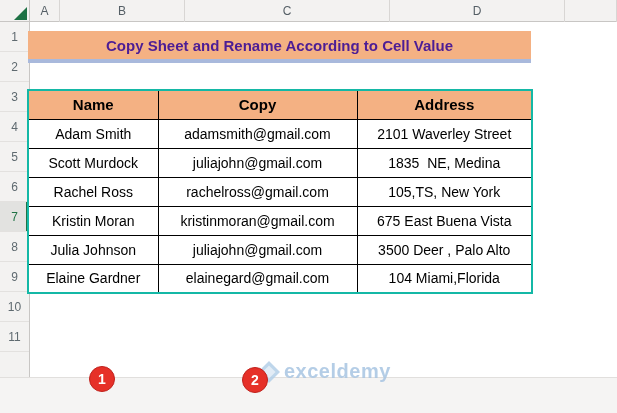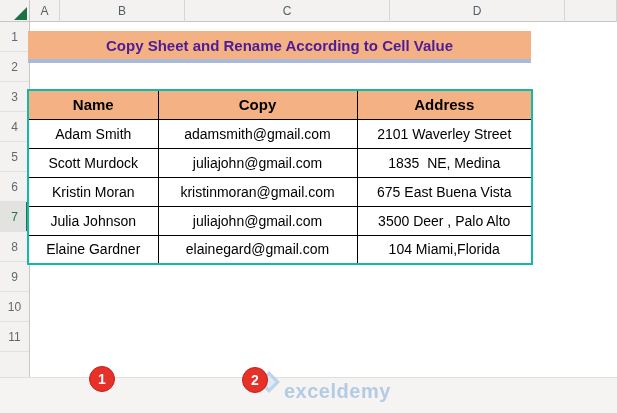--- a/index.html
+++ b/index.html
@@ -49,21 +49,21 @@
     table-layout:fixed;border:2px solid #14b8a6;}
   #data-table th,#data-table td{border:1px solid #000;height:29px;text-align:center;
     vertical-align:middle;white-space:pre;overflow:hidden;}
   #data-table th{background:var(--orange);font-weight:bold;font-size:15px;color:#000;}
   #data-table td{font-size:14px;color:#000;background:#fff;}
   .w-name{width:130px;} .w-email{width:199px;} .w-addr{width:175px;}
 
   
   #watermark{position:absolute;left:258px;top:360px;display:flex;align-items:center;
     gap:4px;z-index:2;opacity:.85;pointer-events:none;}
-  #watermark .wm-text{font-size:20px;font-weight:bold;color:#A8C5E2;letter-spacing:.5px;margin-top:20px;}
+  #watermark .wm-text{font-size:20px;font-weight:bold;color:#A8C5E2;letter-spacing:.5px;}
 
   
   #tab-bar{position:absolute;left:0;top:377px;width:617px;height:36px;
     background:#F5F4F3;border-top:1px solid #E1DFDD;z-index:1;}
   .badge{position:absolute;width:26px;height:26px;border-radius:50%;
     background:var(--anno-red);border:1px solid #C0211C;color:#fff;font-size:14px;
     font-weight:bold;display:flex;align-items:center;justify-content:center;z-index:6;}
 </style>
 </head>
 <body>
@@ -121,20 +121,25 @@
           <td>Adam Smith</td>
           <td>adamsmith@gmail.com</td>
           <td>2101 Waverley Street</td>
         </tr>
         <tr>
           <td>Scott Murdock</td>
           <td>juliajohn@gmail.com</td>
           <td>1835  NE, Medina</td>
         </tr>
         <tr>
+          <td>Rachel Ross</td>
+          <td>rachelross@gmail.com</td>
+          <td>105,TS, New York</td>
+        </tr>
+        <tr>
           <td>Kristin Moran</td>
           <td>kristinmoran@gmail.com</td>
           <td>675 East Buena Vista</td>
         </tr>
         <tr>
           <td>Julia Johnson</td>
           <td>juliajohn@gmail.com</td>
           <td>3500 Deer , Palo Alto</td>
         </tr>
         <tr>

